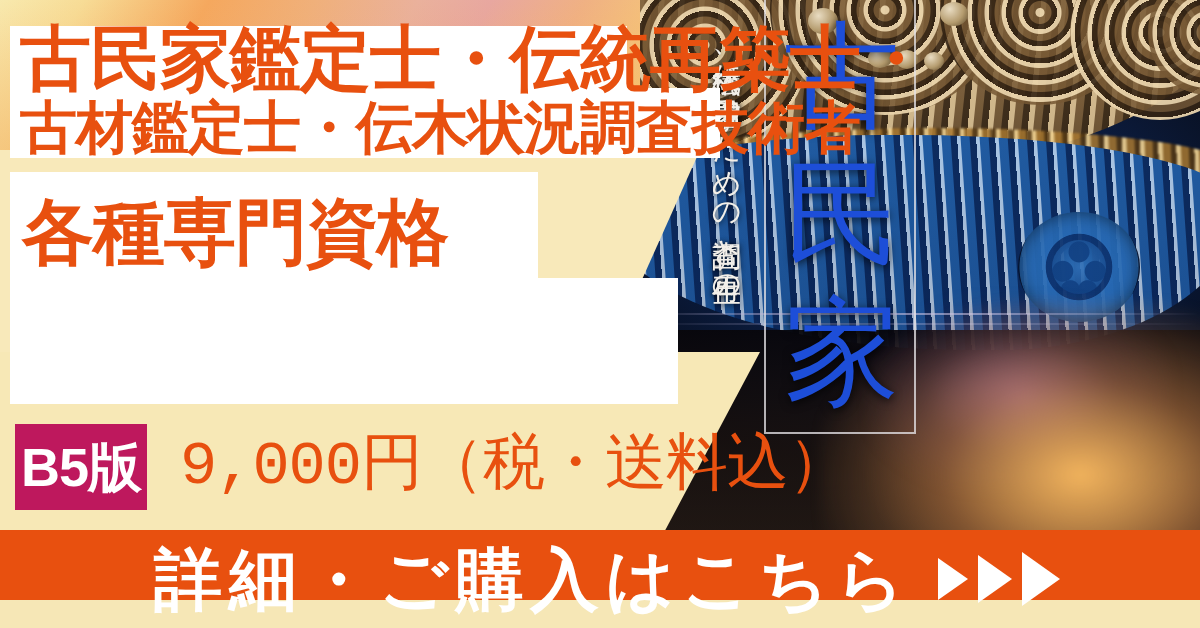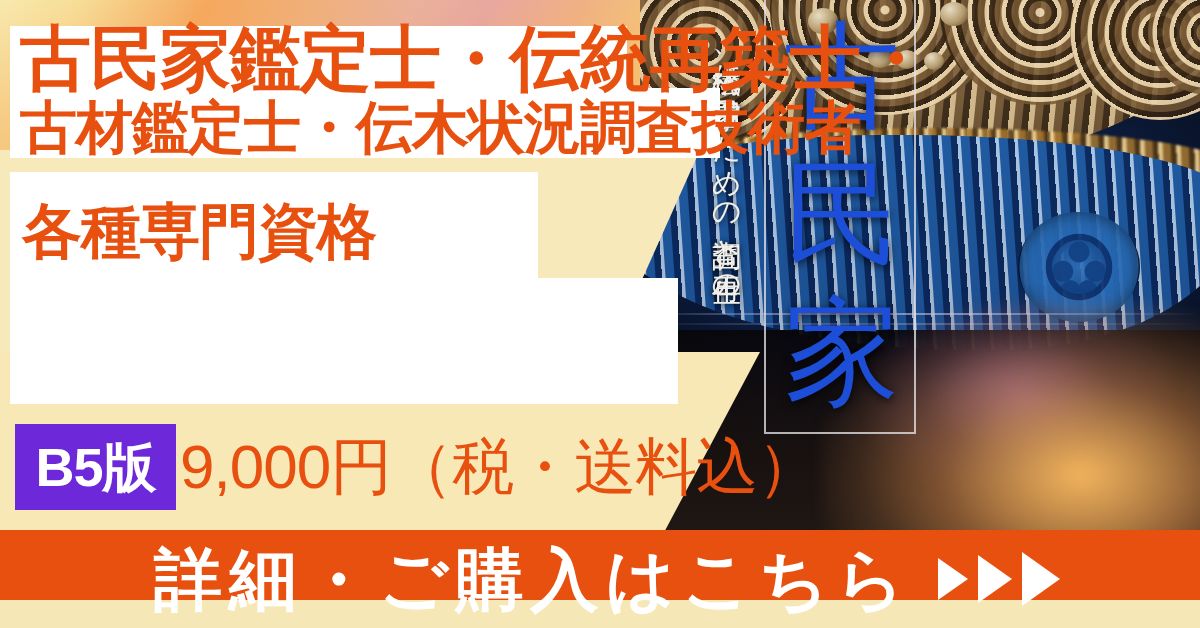--- a/index.html
+++ b/index.html
@@ -190,38 +190,38 @@
   .wp-line3{left:10px;top:172px;width:528px;height:113px;}
   .wp-line4{left:10px;top:278px;width:668px;height:126px;}
 
   .headline{
     position:absolute;color:#e8500f;white-space:nowrap;
     font-family:"Liberation Sans","DejaVu Sans",sans-serif;
     font-weight:bold;
   }
   .hl-line1{left:20px;top:29px;font-size:71px;letter-spacing:-1px;line-height:60px;}
   .hl-line2{left:20px;top:97px;font-size:57px;letter-spacing:-1px;line-height:60px;}
-  .hl-line3{left:22px;top:184px;font-size:60px;letter-spacing:-1px;line-height:96px;}
+  .hl-line3{left:22px;top:184px;font-size:72px;letter-spacing:-1px;line-height:96px;}
   .hl-line4{left:170px;top:288px;font-size:92px;letter-spacing:-1px;line-height:96px;}
 
   
   .badge-b5{
-    position:absolute;left:15px;top:424px;width:161px;height:86px;
-    background:#6d28d9;
+    position:absolute;left:15px;top:424px;width:132px;height:86px;
+    background:#be185d;
     display:flex;align-items:center;justify-content:center;
   }
   .badge-b5 span{
     color:#ffffff;font-size:54px;font-weight:bold;letter-spacing:-1px;
     font-family:"Liberation Sans","DejaVu Sans",sans-serif;
     line-height:1;
   }
   .price-text{
     position:absolute;left:180px;top:430px;
     color:#e8500f;font-size:62px;letter-spacing:-1px;white-space:nowrap;
-    font-family:Liberation Sans, sans-serif;
+    font-family:Liberation Mono, monospace;
     line-height:74px;
   }
 
   
   .cta-bar{
     position:absolute;left:0;top:530px;width:1200px;height:70px;
     background:#e8500f;
   }
   .cta-inner{
     position:absolute;left:0;top:0;width:1200px;height:98px;

